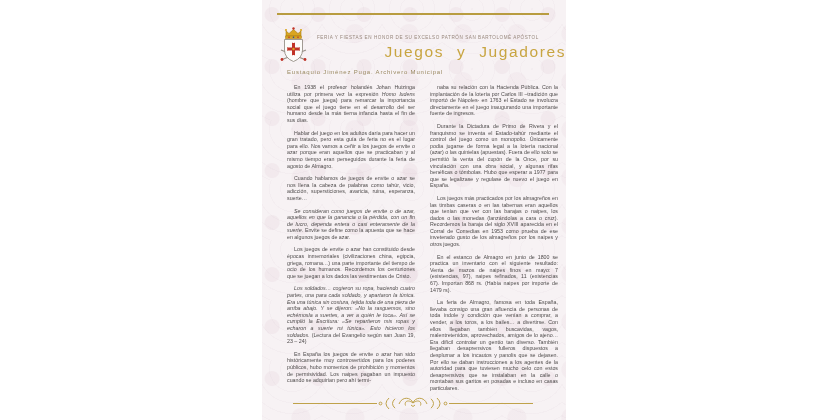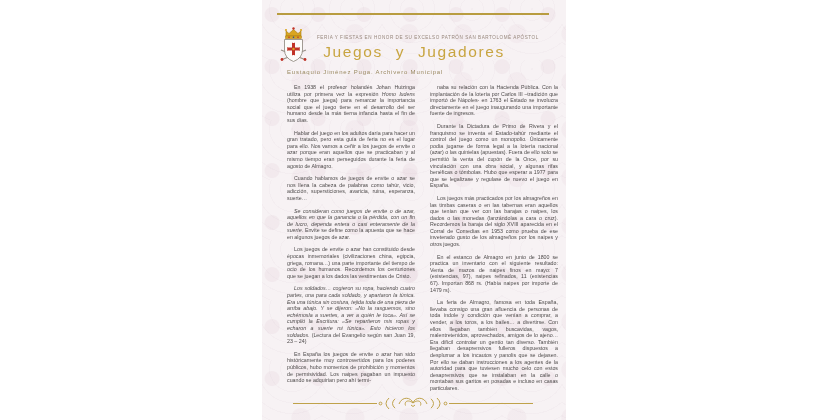--- a/index.html
+++ b/index.html
@@ -21,21 +21,21 @@
     position:absolute;left:277px;top:13px;width:272px;height:2px;
     background:#b89c40;
   }
   .crest{position:absolute;left:277px;top:24px;width:33px;height:40px;}
   .header-caps{
     position:absolute;left:317px;top:35px;width:236px;
     font-size:4.6px;letter-spacing:0.55px;color:#97877c;
     text-transform:uppercase;line-height:1.2;
   }
   .page-title{
-    position:absolute;left:262px;top:43px;width:304px;text-align:center;
+    position:absolute;left:262px;top:43px;width:304px;text-align:right;
     font-size:15.5px;letter-spacing:1.6px;word-spacing:7px;
     color:#c8a541;font-weight:400;
   }
   .author-line{
     position:absolute;left:287px;top:69px;
     font-size:6px;letter-spacing:0.8px;color:#9a8a62;
   }
   .columns{
     position:absolute;left:287px;top:84px;width:271px;height:312px;
     display:flex;gap:15px;

